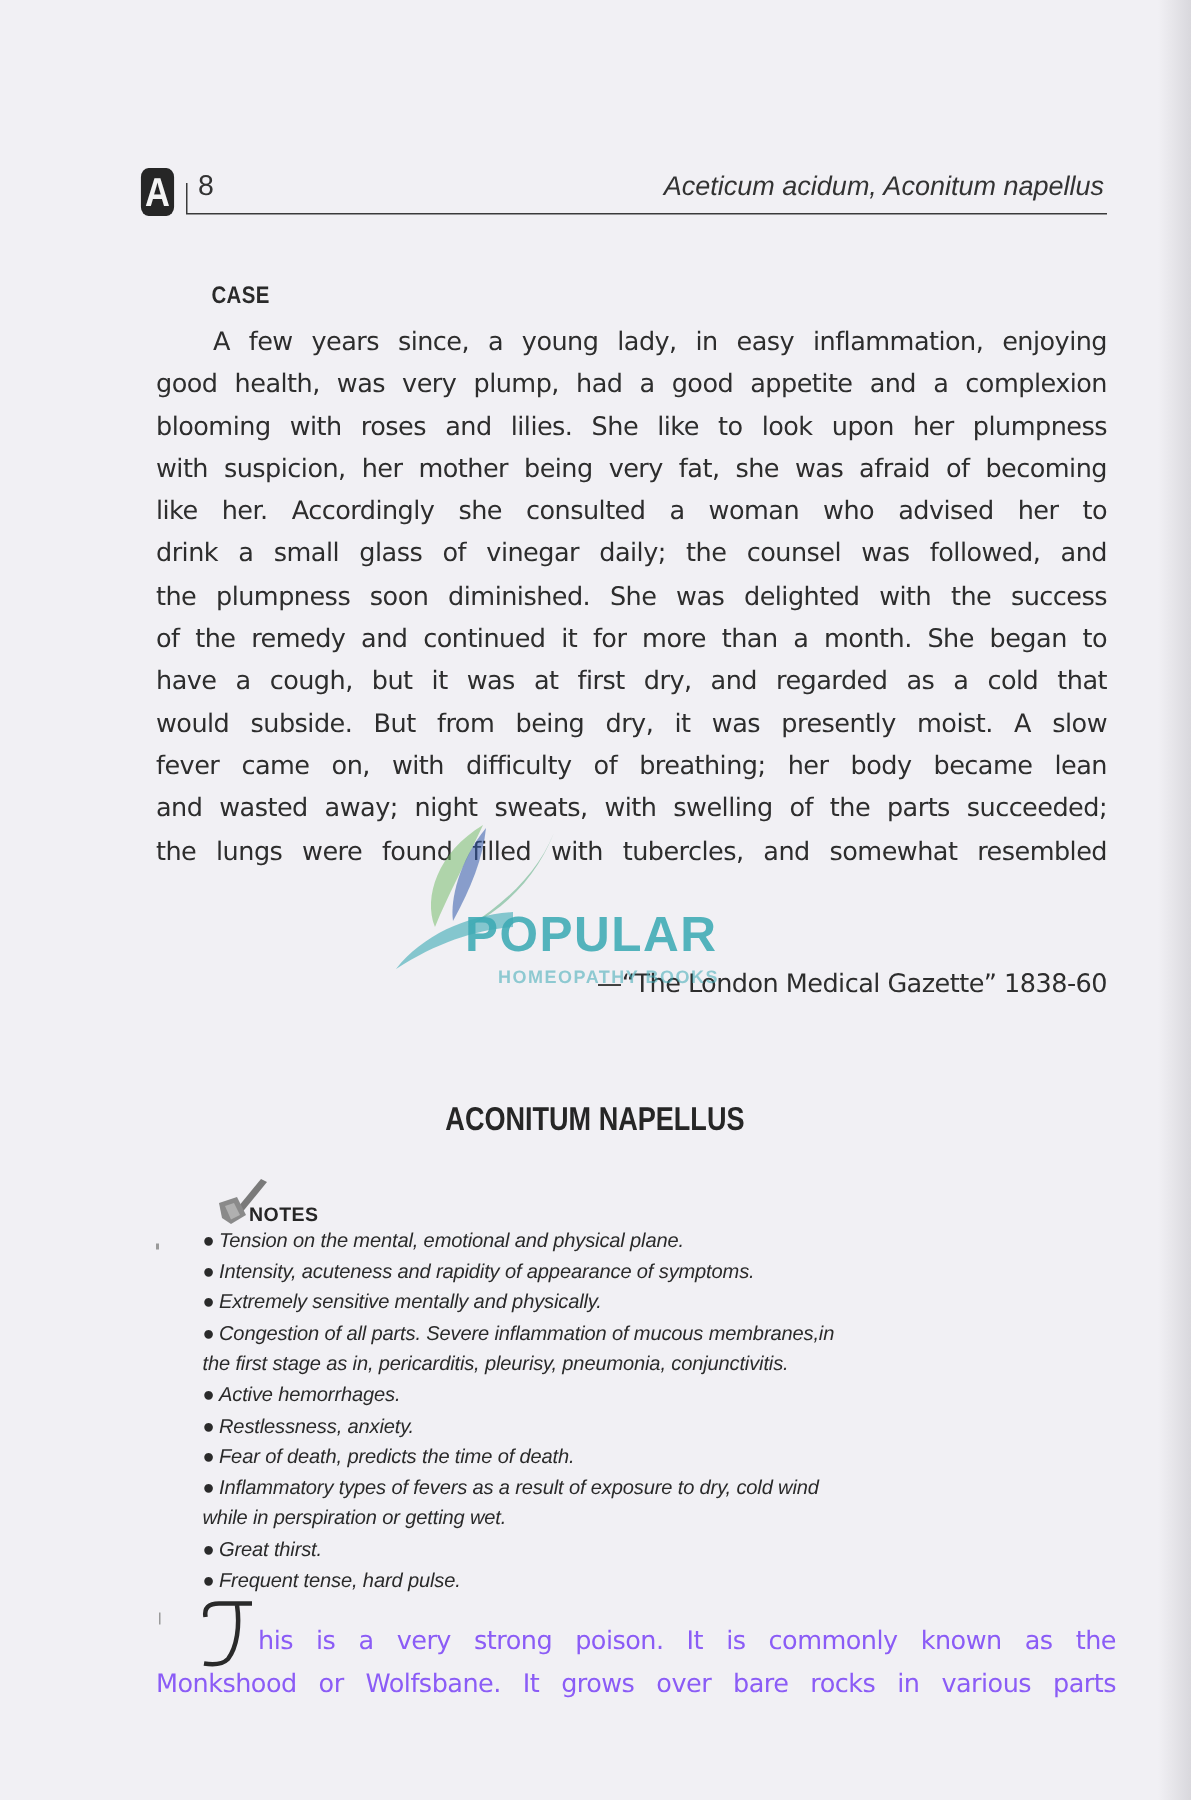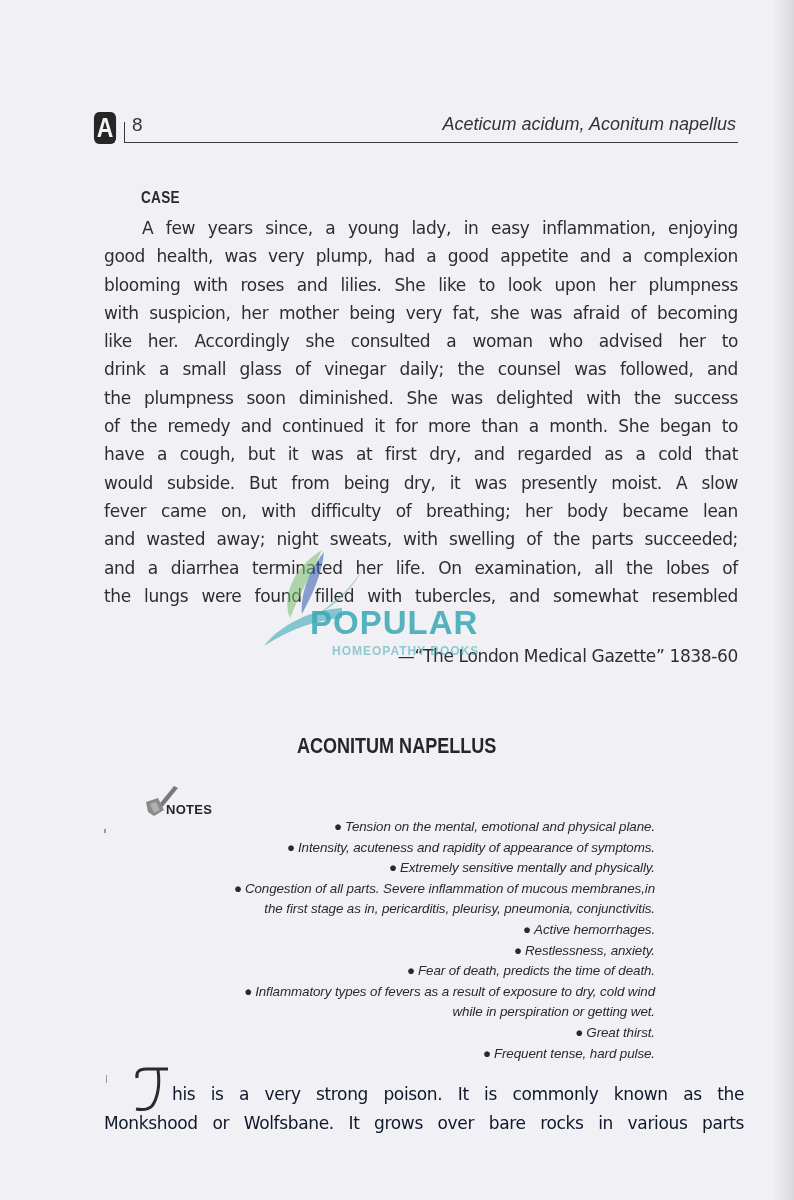--- a/index.html
+++ b/index.html
@@ -197,21 +197,20 @@
       width: 520px;
       margin: 0;
       padding: 0;
       list-style: none;
       font-family: "Liberation Sans", sans-serif;
       font-style: italic;
       font-size: 13.4px;
       line-height: 20.6px;
       color: #2a2a2a;
       letter-spacing: -0.1px;
-      text-align: right;
     }
     .notes-list li {
       margin: 0;
       padding: 0;
     }
     .notes-list .bullet {
       font-style: normal;
       margin-right: 3px;
     }
     .notes-list .cont {
@@ -225,21 +224,21 @@
       width: 36px;
       height: 46px;
     }
     .intro-text {
       position: absolute;
       left: 104px;
       top: 1080px;
       width: 640px;
       font-size: 17px;
       line-height: 28.5px;
-      color: #0f172a;
+      color: #8b5cf6;
       letter-spacing: -0.35px;
     }
     .intro-text .line {
       display: block;
       white-space: nowrap;
       text-align: justify;
       text-align-last: justify;
       height: 28.5px;
     }
     .intro-text .line.first { padding-left: 68px; }
@@ -268,21 +267,20 @@
   <span class="line">blooming with roses and lilies. She like to look upon her plumpness</span>
   <span class="line">with suspicion, her mother being very fat, she was afraid of becoming</span>
   <span class="line">like her. Accordingly she consulted a woman who advised her to</span>
   <span class="line">drink a small glass of vinegar daily; the counsel was followed, and</span>
   <span class="line">the plumpness soon diminished. She was delighted with the success</span>
   <span class="line">of the remedy and continued it for more than a month. She began to</span>
   <span class="line">have a cough, but it was at first dry, and regarded as a cold that</span>
   <span class="line">would subside. But from being dry, it was presently moist. A slow</span>
   <span class="line">fever came on, with difficulty of breathing; her body became lean</span>
   <span class="line">and wasted away; night sweats, with swelling of the parts succeeded;</span>
-  <span class="line">and a diarrhea terminated her life. On examination, all the lobes of</span>
   <span class="line">the lungs were found filled with tubercles, and somewhat resembled</span>
 </div>
 <div class="citation">—“The London Medical Gazette” 1838-60</div>
 
 <div class="watermark">
   <svg width="150" height="110" viewBox="0 0 150 110" style="position:absolute;left:0;top:0;">
     <path d="M60 2 C 30 20, 20 50, 28 70 C 36 50, 48 28, 60 2 Z" fill="rgba(120,190,110,0.55)"></path>
     <path d="M62 4 C 44 26, 38 52, 40 66 C 52 44, 60 24, 62 4 Z" fill="rgba(50,90,170,0.55)"></path>
     <path d="M110 0 C 100 30, 80 55, 50 70 C 80 50, 100 30, 110 0 Z" fill="rgba(80,170,120,0.5)"></path>
     <path d="M80 60 C 50 62, 20 75, 2 98 C 30 80, 55 72, 80 70 Z" fill="rgba(60,170,180,0.6)"></path>

